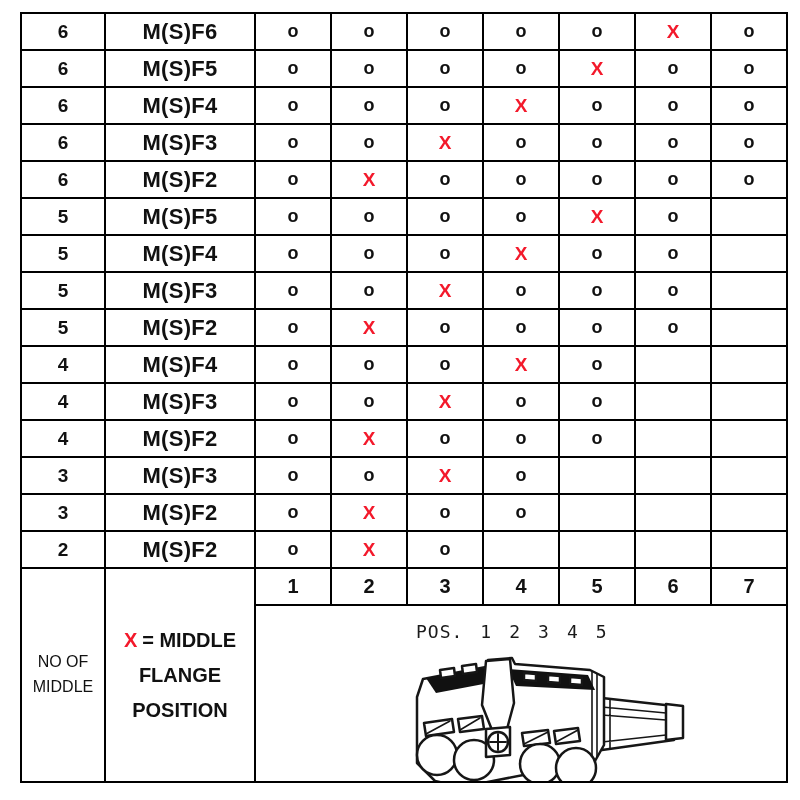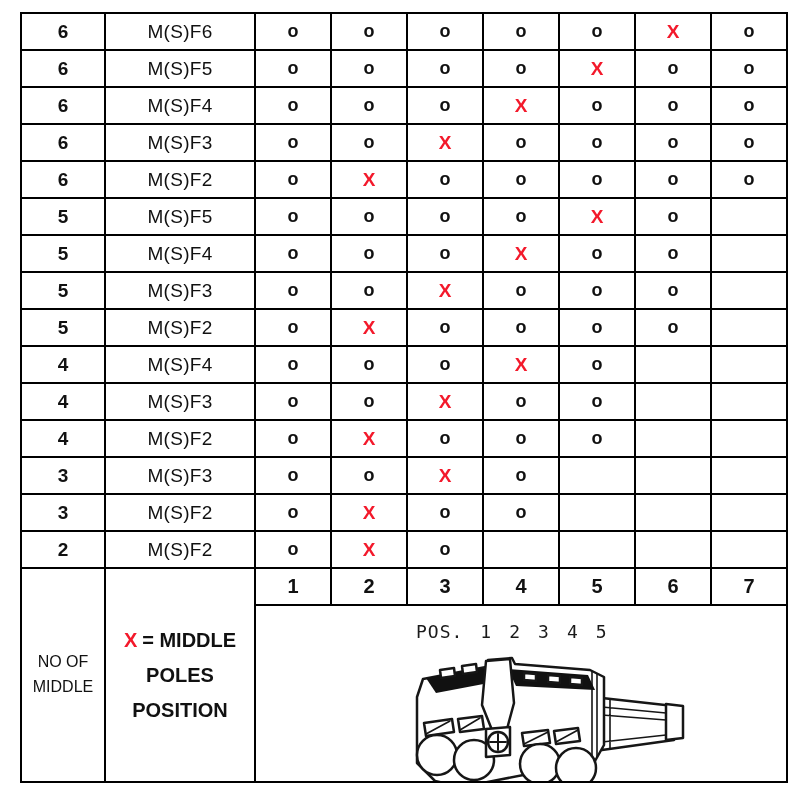--- a/index.html
+++ b/index.html
@@ -16,21 +16,21 @@
     position: absolute; left: 20px; top: 12px;
     border-collapse: collapse; table-layout: fixed;
   }
   #flange-table td {
     border: 2px solid var(--border-color);
     text-align: center; vertical-align: middle;
     padding: 0; overflow: hidden;
   }
   tr.data-row td { height: 37px; }
   td.poles-cell { font-size: 19px; font-weight: 600; }
-  td.model-cell { font-size: 19px; font-weight: 400; letter-spacing: 0.3px; border-radius: 11px; }
+  td.model-cell { font-size: 22px; font-weight: 700; letter-spacing: 0.3px; border-radius: 11px; }
   td.mark-cell { font-size: 18px; font-weight: 700; }
   td.mark-cell.is-x { color: var(--x-color); font-size: 19px; }
   tr#position-header-row td { height: 37px; }
   td.pos-num-cell { font-size: 20px; font-weight: 700; }
   td#poles-footer-cell { font-size: 16px; font-weight: 400; line-height: 1.55; }
   td#legend-cell { font-size: 20px; font-weight: 700; line-height: 1.75; text-align: center; }
   .legend-x { color: var(--x-color); margin-right: 5px; }
   td#illustration-cell { height: 177px; position: relative; }
   .pos-caption {
     position: absolute; left: 160px; top: 15px;
@@ -225,21 +225,21 @@
       </tr>
     </tbody>
   <tbody>
     <tr id="position-header-row">
       <td rowspan="2" id="poles-footer-cell">
         <div>NO OF</div>
         <div>MIDDLE</div>
       </td>
       <td rowspan="2" id="legend-cell">
         <div><span class="legend-x">X</span><span>= MIDDLE</span></div>
-        <div>POLES</div>
+        <div>FLANGE</div>
         <div>POSITION</div>
       </td>
 
     <td class="pos-num-cell">1</td>
         <td class="pos-num-cell">2</td>
         <td class="pos-num-cell">3</td>
         <td class="pos-num-cell">4</td>
         <td class="pos-num-cell">5</td>
         <td class="pos-num-cell">6</td>
         <td class="pos-num-cell">7</td>

